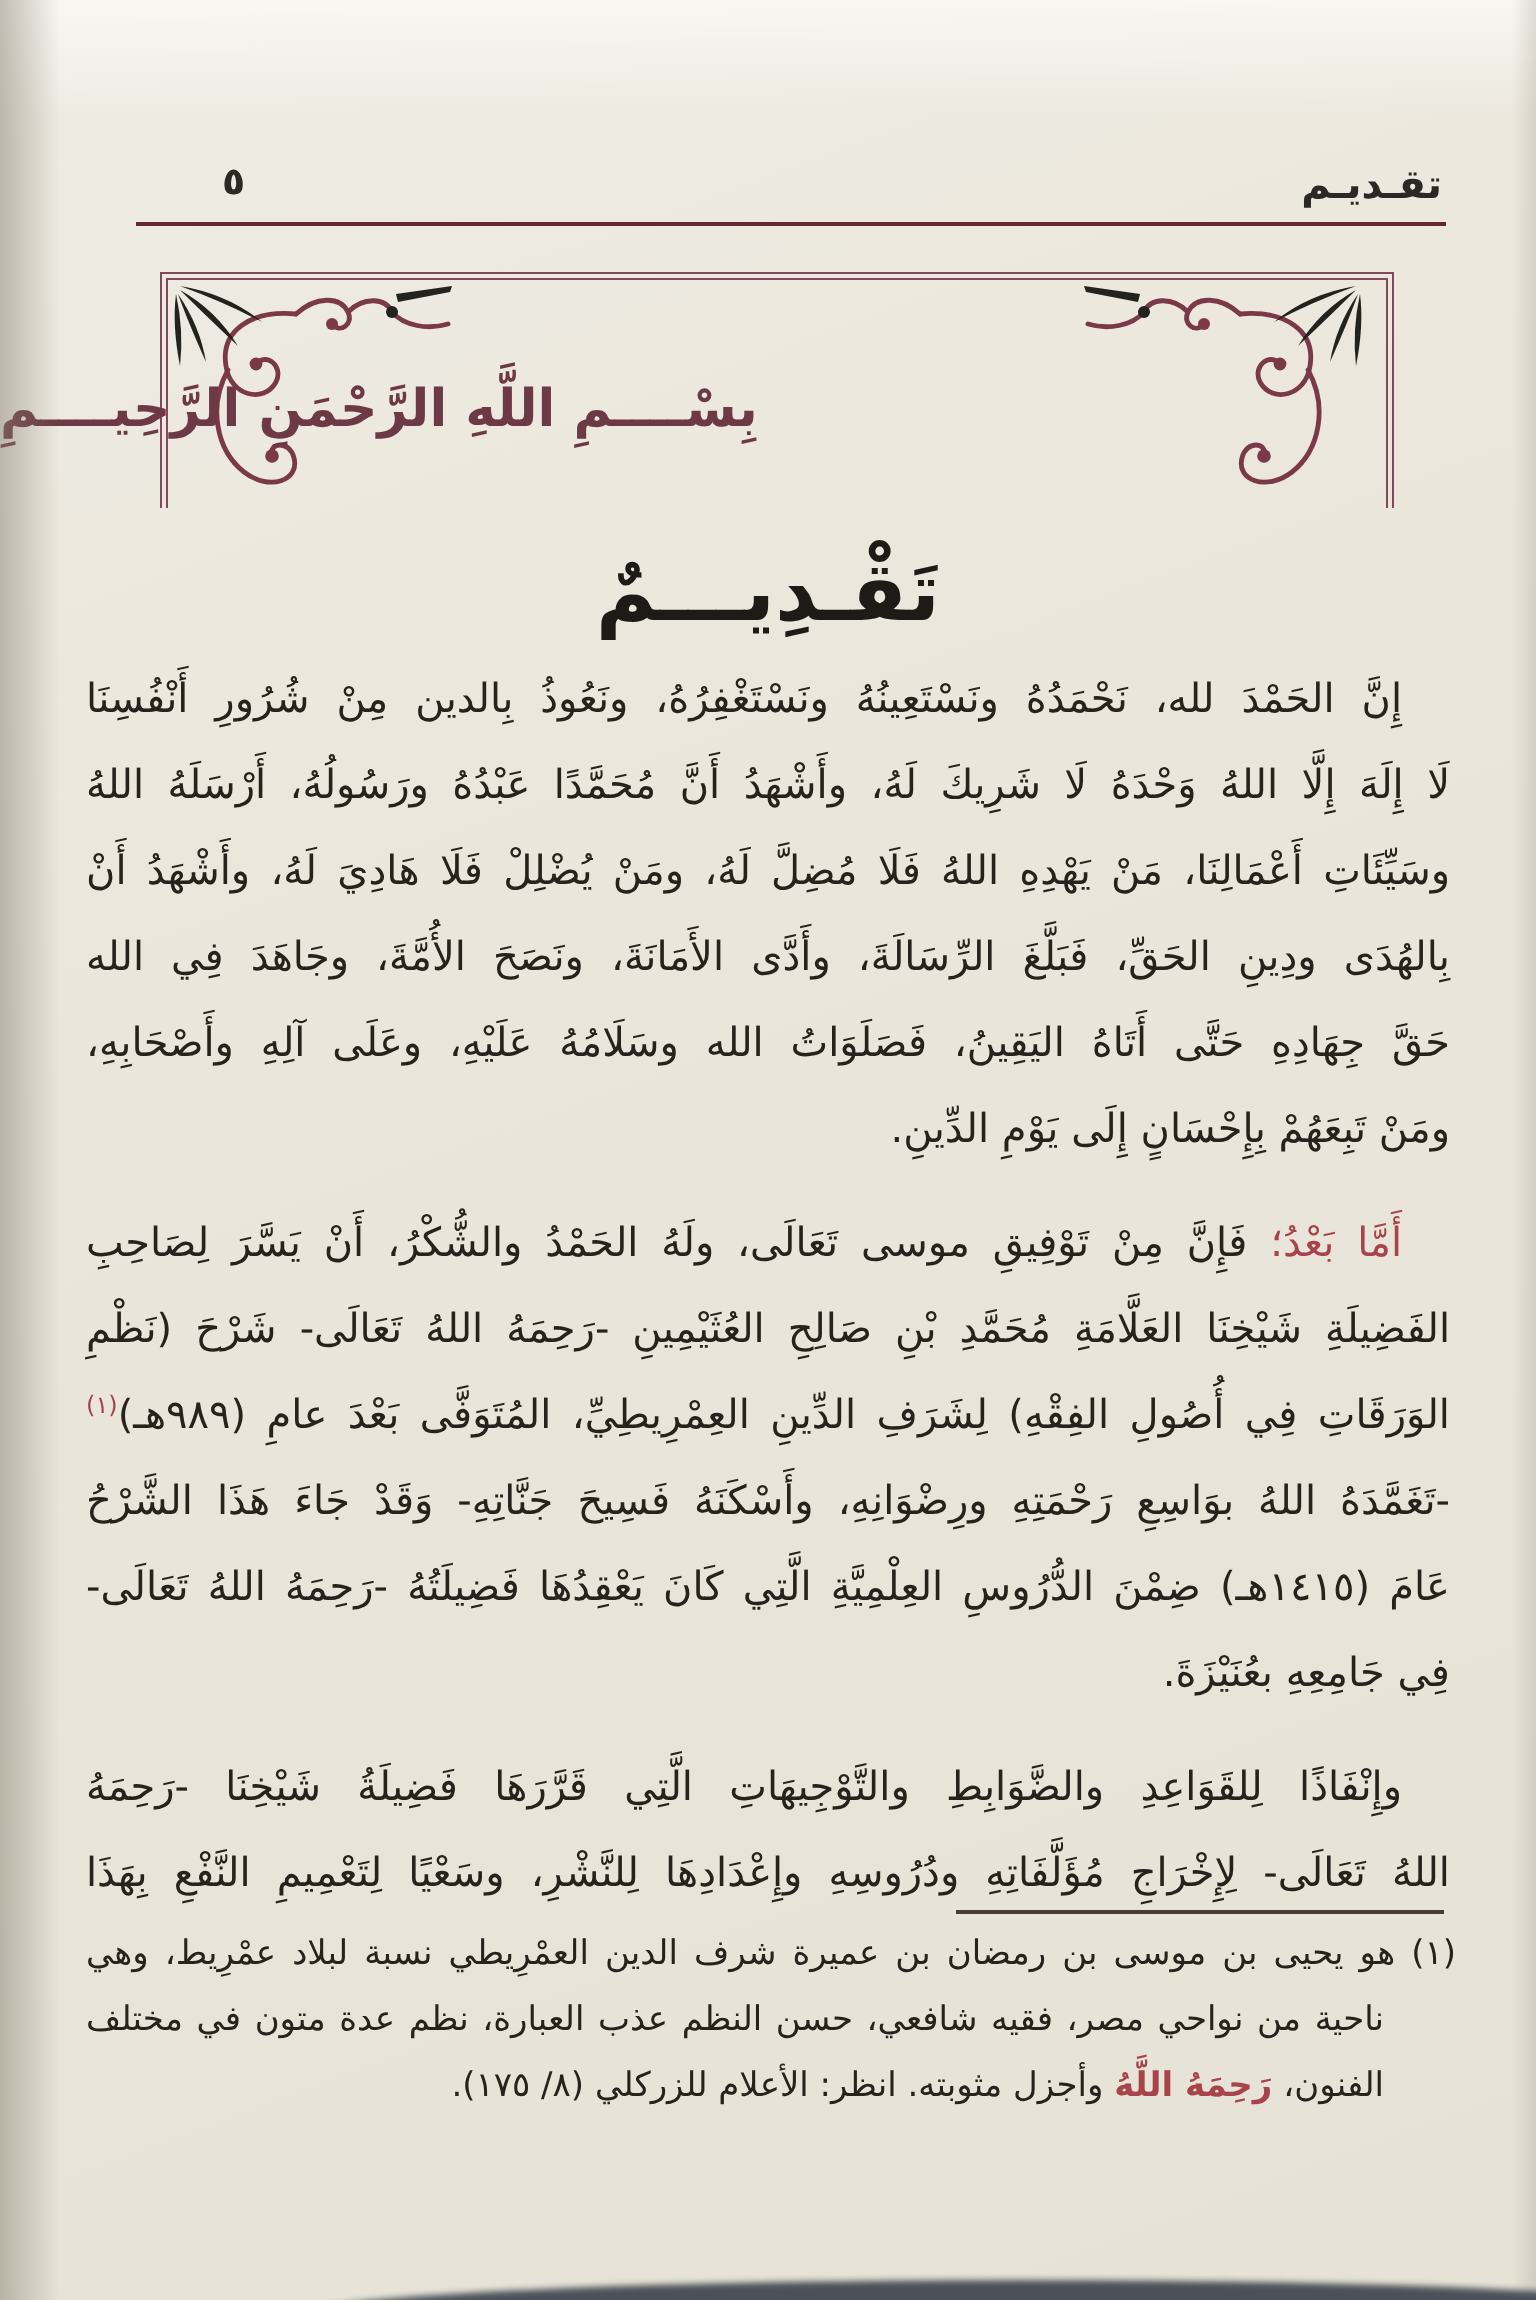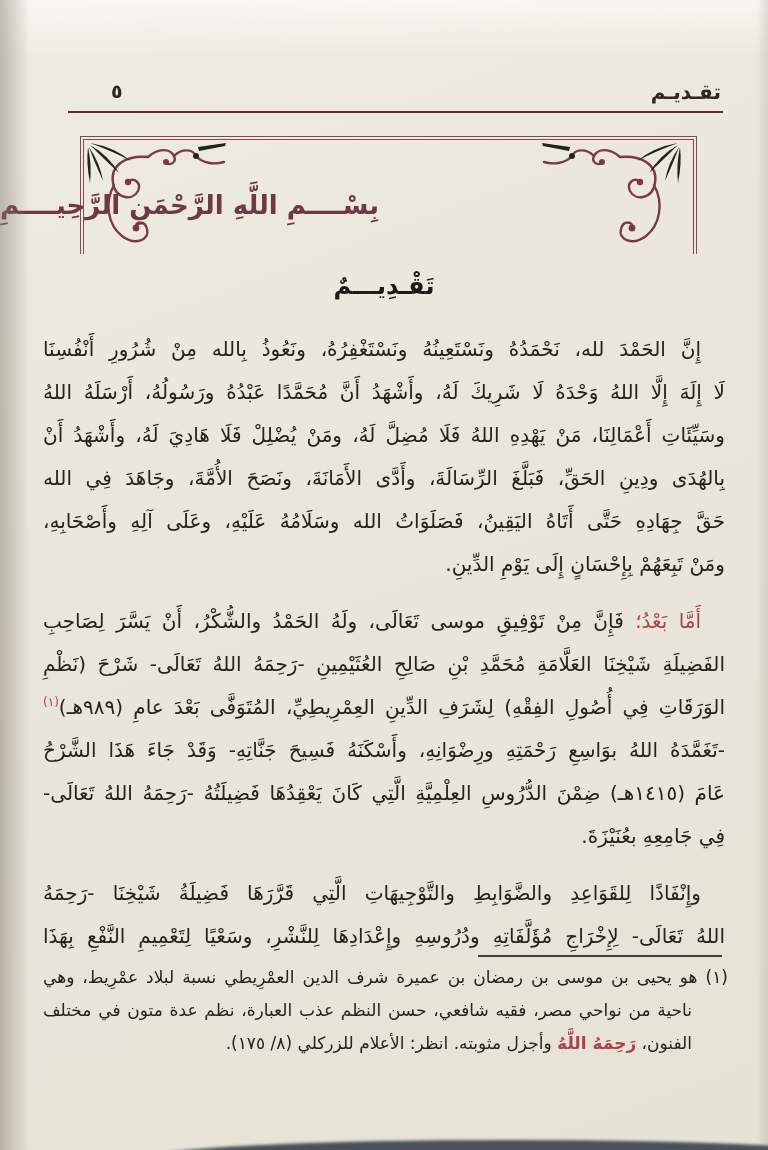--- a/index.html
+++ b/index.html
@@ -31,21 +31,21 @@
   .frame{position:absolute;top:136px;left:80px;width:609px;height:114px;
     border:4px double #82ununsed;border-color:#82ururs;}
   .frame{border:4px double #84485a;border-bottom:none;}
   .flourish{position:absolute;top:141px;width:140px;height:110px;}
   .flourish.fl-left{left:86px;}
   .flourish.fl-right{right:86px;transform:scaleX(-1);}
   .basmala{position:absolute;top:190px;left:0;right:2px;text-align:left;
     font-size:26px;font-weight:bold;color:#6d3944;}
   
   .ttl{position:absolute;top:272px;left:0;right:0;text-align:center;
-    font-size:24px;font-weight:bold;color:#1e1b16;}
+    font-size:41px;font-weight:bold;color:#1e1b16;}
   
   .body{position:absolute;top:328px;left:43px;right:43px;font-size:20px;color:#26221c;}
   .ln{height:43px;line-height:43px;white-space:nowrap;overflow:visible;
     text-align:justify;text-align-last:justify;text-justify:inter-word;}
   .ln.first{text-indent:24px;}
   .ln.last{text-align:right;text-align-last:right;}
   .para{margin:0 0 14px 0;}
   .red{color:#a8434c;font-weight:normal;}
   sup.fn-ref{font-size:12px;color:#a8434c;vertical-align:super;line-height:0;}
   
@@ -112,21 +112,21 @@
       <path d="M112 6 L 140 2 L 139 5 L 113 10 Z"></path>
     </g>
   </svg>
 
   <div class="basmala">بِسْــــمِ اللَّهِ الرَّحْمَنِ الرَّحِيــــمِ</div>
 
   <div class="ttl">تَقْـدِيـــمٌ</div>
 
   <div class="body">
     <div class="para">
-      <div class="ln first">إِنَّ الحَمْدَ لله، نَحْمَدُهُ ونَسْتَعِينُهُ ونَسْتَغْفِرُهُ، ونَعُوذُ بِالله مِنْ شُرُورِ أَنْفُسِنَا</div>
+      <div class="ln first">إِنَّ الحَمْدَ لله، نَحْمَدُهُ ونَسْتَعِينُهُ ونَسْتَغْفِرُهُ، ونَعُوذُ بِالدين مِنْ شُرُورِ أَنْفُسِنَا</div>
       <div class="ln">لَا إِلَهَ إِلَّا اللهُ وَحْدَهُ لَا شَرِيكَ لَهُ، وأَشْهَدُ أَنَّ مُحَمَّدًا عَبْدُهُ ورَسُولُهُ، أَرْسَلَهُ اللهُ</div>
       <div class="ln">وسَيِّئَاتِ أَعْمَالِنَا، مَنْ يَهْدِهِ اللهُ فَلَا مُضِلَّ لَهُ، ومَنْ يُضْلِلْ فَلَا هَادِيَ لَهُ، وأَشْهَدُ أَنْ</div>
       <div class="ln">بِالهُدَى ودِينِ الحَقِّ، فَبَلَّغَ الرِّسَالَةَ، وأَدَّى الأَمَانَةَ، ونَصَحَ الأُمَّةَ، وجَاهَدَ فِي الله</div>
       <div class="ln">حَقَّ جِهَادِهِ حَتَّى أَتَاهُ اليَقِينُ، فَصَلَوَاتُ الله وسَلَامُهُ عَلَيْهِ، وعَلَى آلِهِ وأَصْحَابِهِ،</div>
       <div class="ln last">ومَنْ تَبِعَهُمْ بِإِحْسَانٍ إِلَى يَوْمِ الدِّينِ.</div>
     </div>
 
     <div class="para">
       <div class="ln first"><span class="red">أَمَّا بَعْدُ؛</span><span> فَإِنَّ مِنْ تَوْفِيقِ موسى تَعَالَى، ولَهُ الحَمْدُ والشُّكْرُ، أَنْ يَسَّرَ لِصَاحِبِ</span></div>
       <div class="ln">الفَضِيلَةِ شَيْخِنَا العَلَّامَةِ مُحَمَّدِ بْنِ صَالِحِ العُثَيْمِينِ -رَحِمَهُ اللهُ تَعَالَى- شَرْحَ (نَظْمِ</div>

